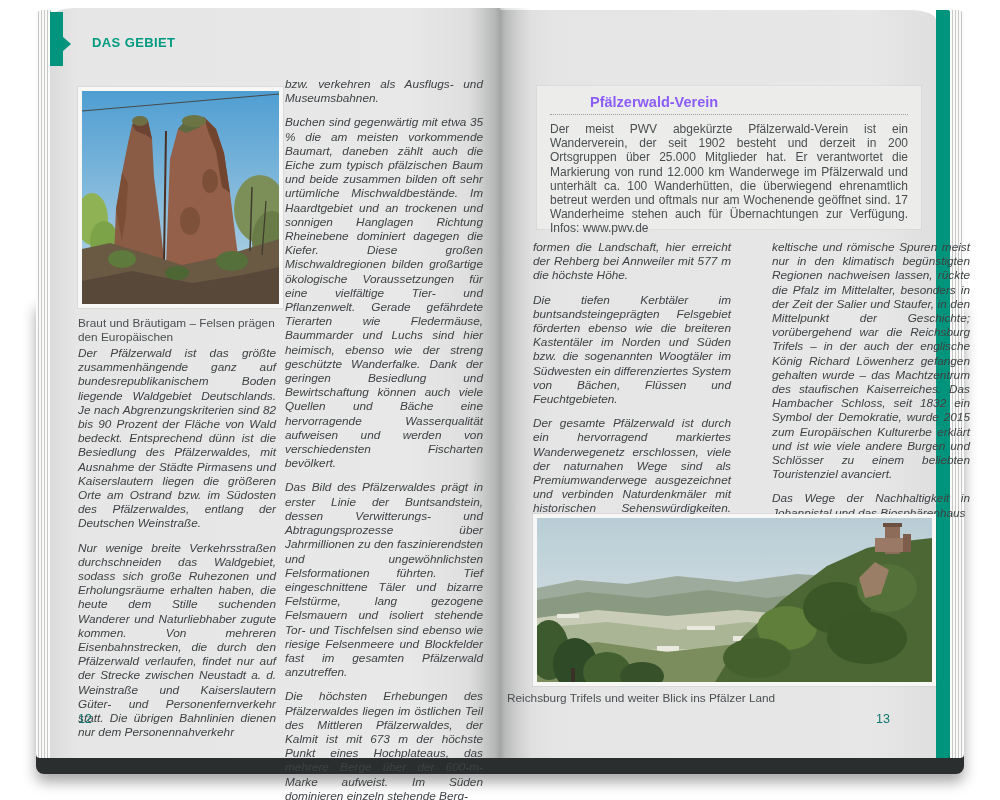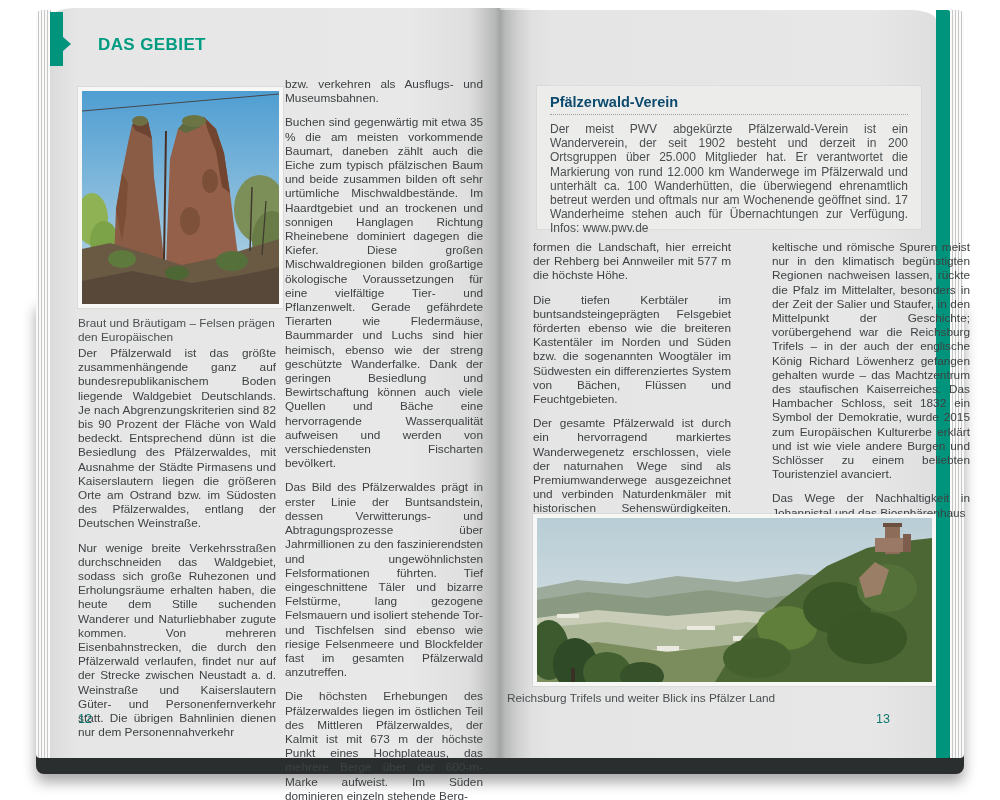--- a/index.html
+++ b/index.html
@@ -28,36 +28,36 @@
      border-top-right-radius:26px 10px;}
   .gutter{position:absolute;left:468px;top:8px;width:64px;height:750px;pointer-events:none;
      background:linear-gradient(to right,rgba(0,0,0,0) 0%,rgba(50,55,55,.16) 42%,rgba(70,75,75,.30) 50%,rgba(50,55,55,.14) 58%,rgba(0,0,0,0) 100%);}
 
   
   .tab-left{position:absolute;left:50px;top:12px;width:13px;height:54px;}
   .tab-arrow{position:absolute;left:63px;top:37px;width:0;height:0;
      border-top:7px solid transparent;border-bottom:7px solid transparent;border-left:8px solid;}
   .band-right{position:absolute;left:936px;top:10px;width:14px;height:748px;border-radius:0 2px 2px 0;}
 
-  .chapter{position:absolute;left:98px;top:35px;font-size:17px;font-weight:700;letter-spacing:.4px;}
+  .chapter{position:absolute;left:92px;top:35px;font-size:13px;font-weight:700;letter-spacing:.4px;}
 
   
   .photoframe{position:absolute;background:#f7f8f6;box-shadow:0 0 0 1px rgba(0,0,0,.05);padding:4px;}
   .photoframe svg{display:block;}
   .pf-left{left:78px;top:87px;width:205px;height:221px;}
   .pf-right{left:533px;top:514px;width:403px;height:172px;}
 
   .caption{position:absolute;color:#4a4f51;font-size:11.8px;line-height:14px;}
   .cap-left{left:78px;top:316px;width:202px;}
   .cap-right{left:507px;top:691px;width:400px;}
 
   
   .col{position:absolute;width:198px;color:#3e4244;font-size:11.8px;line-height:14.2px;
        text-align:justify;hyphens:auto;-webkit-hyphens:auto;}
-  .col p{margin:0 0 10px 0;}
+  .col p{margin:0 0 10px 0;font-style:italic;}
   .col-l1{left:78px;top:346px;}
   .col-l2{left:285px;top:77px;}
   .col-r1{left:533px;top:240px;}
   .col-r2{left:772px;top:240px;}
 
   
   .infobox{position:absolute;left:537px;top:86px;width:384px;height:143px;background:#ecedeb;
            padding:8px 13px 10px 13px;box-shadow:0 0 0 1px rgba(0,0,0,.03);}
   .infobox h2{margin:0 0 4px 0;font-size:14.5px;font-weight:700;}
   .ib-rule{border:none;border-top:1.5px dotted #9aa09f;margin:0 0 7px 0;}
@@ -133,21 +133,21 @@
   </div>
   <div class="col col-l2">
     <p>bzw. verkehren als Ausflugs- und Museumsbahnen.</p>
     <p>Buchen sind gegenwärtig mit etwa 35 % die am meisten vorkommende Baumart, daneben zählt auch die Eiche zum typisch pfälzischen Baum und beide zusammen bilden oft sehr urtümliche Mischwaldbestände. Im Haardtgebiet und an trockenen und sonnigen Hanglagen Richtung Rheinebene dominiert dagegen die Kiefer. Diese großen Mischwaldregionen bilden großartige ökologische Voraussetzungen für eine vielfältige Tier- und Pflanzenwelt. Gerade gefährdete Tierarten wie Fledermäuse, Baummarder und Luchs sind hier heimisch, ebenso wie der streng geschützte Wanderfalke. Dank der geringen Besiedlung und Bewirtschaftung können auch viele Quellen und Bäche eine hervorragende Wasserqualität aufweisen und werden von verschiedensten Fischarten bevölkert.</p>
     <p>Das Bild des Pfälzerwaldes prägt in erster Linie der Buntsandstein, dessen Verwitterungs- und Abtragungsprozesse über Jahrmillionen zu den faszinierendsten und ungewöhnlichsten Felsformationen führten. Tief eingeschnittene Täler und bizarre Felstürme, lang gezogene Felsmauern und isoliert stehende Tor- und Tischfelsen sind ebenso wie riesige Felsenmeere und Blockfelder fast im gesamten Pfälzerwald anzutreffen.</p>
     <p>Die höchsten Erhebungen des Pfälzerwaldes liegen im östlichen Teil des Mittleren Pfälzerwaldes, der Kalmit ist mit 673 m der höchste Punkt eines Hochplateaus, das mehrere Berge über der 600-m-Marke aufweist. Im Süden dominieren einzeln stehende Berg-</p>
   </div>
   <div class="pagenum pn-12">12</div>
 
   <div class="infobox">
-    <h2 style="color:#0c4a6e;">Pfälzerwald-Verein</h2>
+    <h2 style="color:#8b5cf6;margin-left:40px;">Pfälzerwald-Verein</h2>
     <hr class="ib-rule">
     <p class="ib-body">Der meist PWV abgekürzte Pfälzerwald-Verein ist ein Wanderverein, der seit 1902 besteht und derzeit in 200 Ortsgruppen über 25.000 Mitglieder hat. Er verantwortet die Markierung von rund 12.000 km Wanderwege im Pfälzerwald und unterhält ca. 100 Wanderhütten, die überwiegend ehrenamtlich betreut werden und oftmals nur am Wochenende geöffnet sind. 17 Wanderheime stehen auch für Übernachtungen zur Verfügung. Infos: www.pwv.de</p>
   </div>
 
   <div class="col col-r1">
     <p>formen die Landschaft, hier erreicht der Rehberg bei Annweiler mit 577 m die höchste Höhe.</p>
     <p>Die tiefen Kerbtäler im buntsandsteingeprägten Felsgebiet förderten ebenso wie die breiteren Kastentäler im Norden und Süden bzw. die sogenannten Woogtäler im Südwesten ein differenziertes System von Bächen, Flüssen und Feuchtgebieten.</p>
     <p>Der gesamte Pfälzerwald ist durch ein hervorragend markiertes Wanderwegenetz erschlossen, viele der naturnahen Wege sind als Premiumwanderwege ausgezeichnet und verbinden Naturdenkmäler mit historischen Sehenswürdigkeiten. Während sich</p>
   </div>
   <div class="col col-r2">

